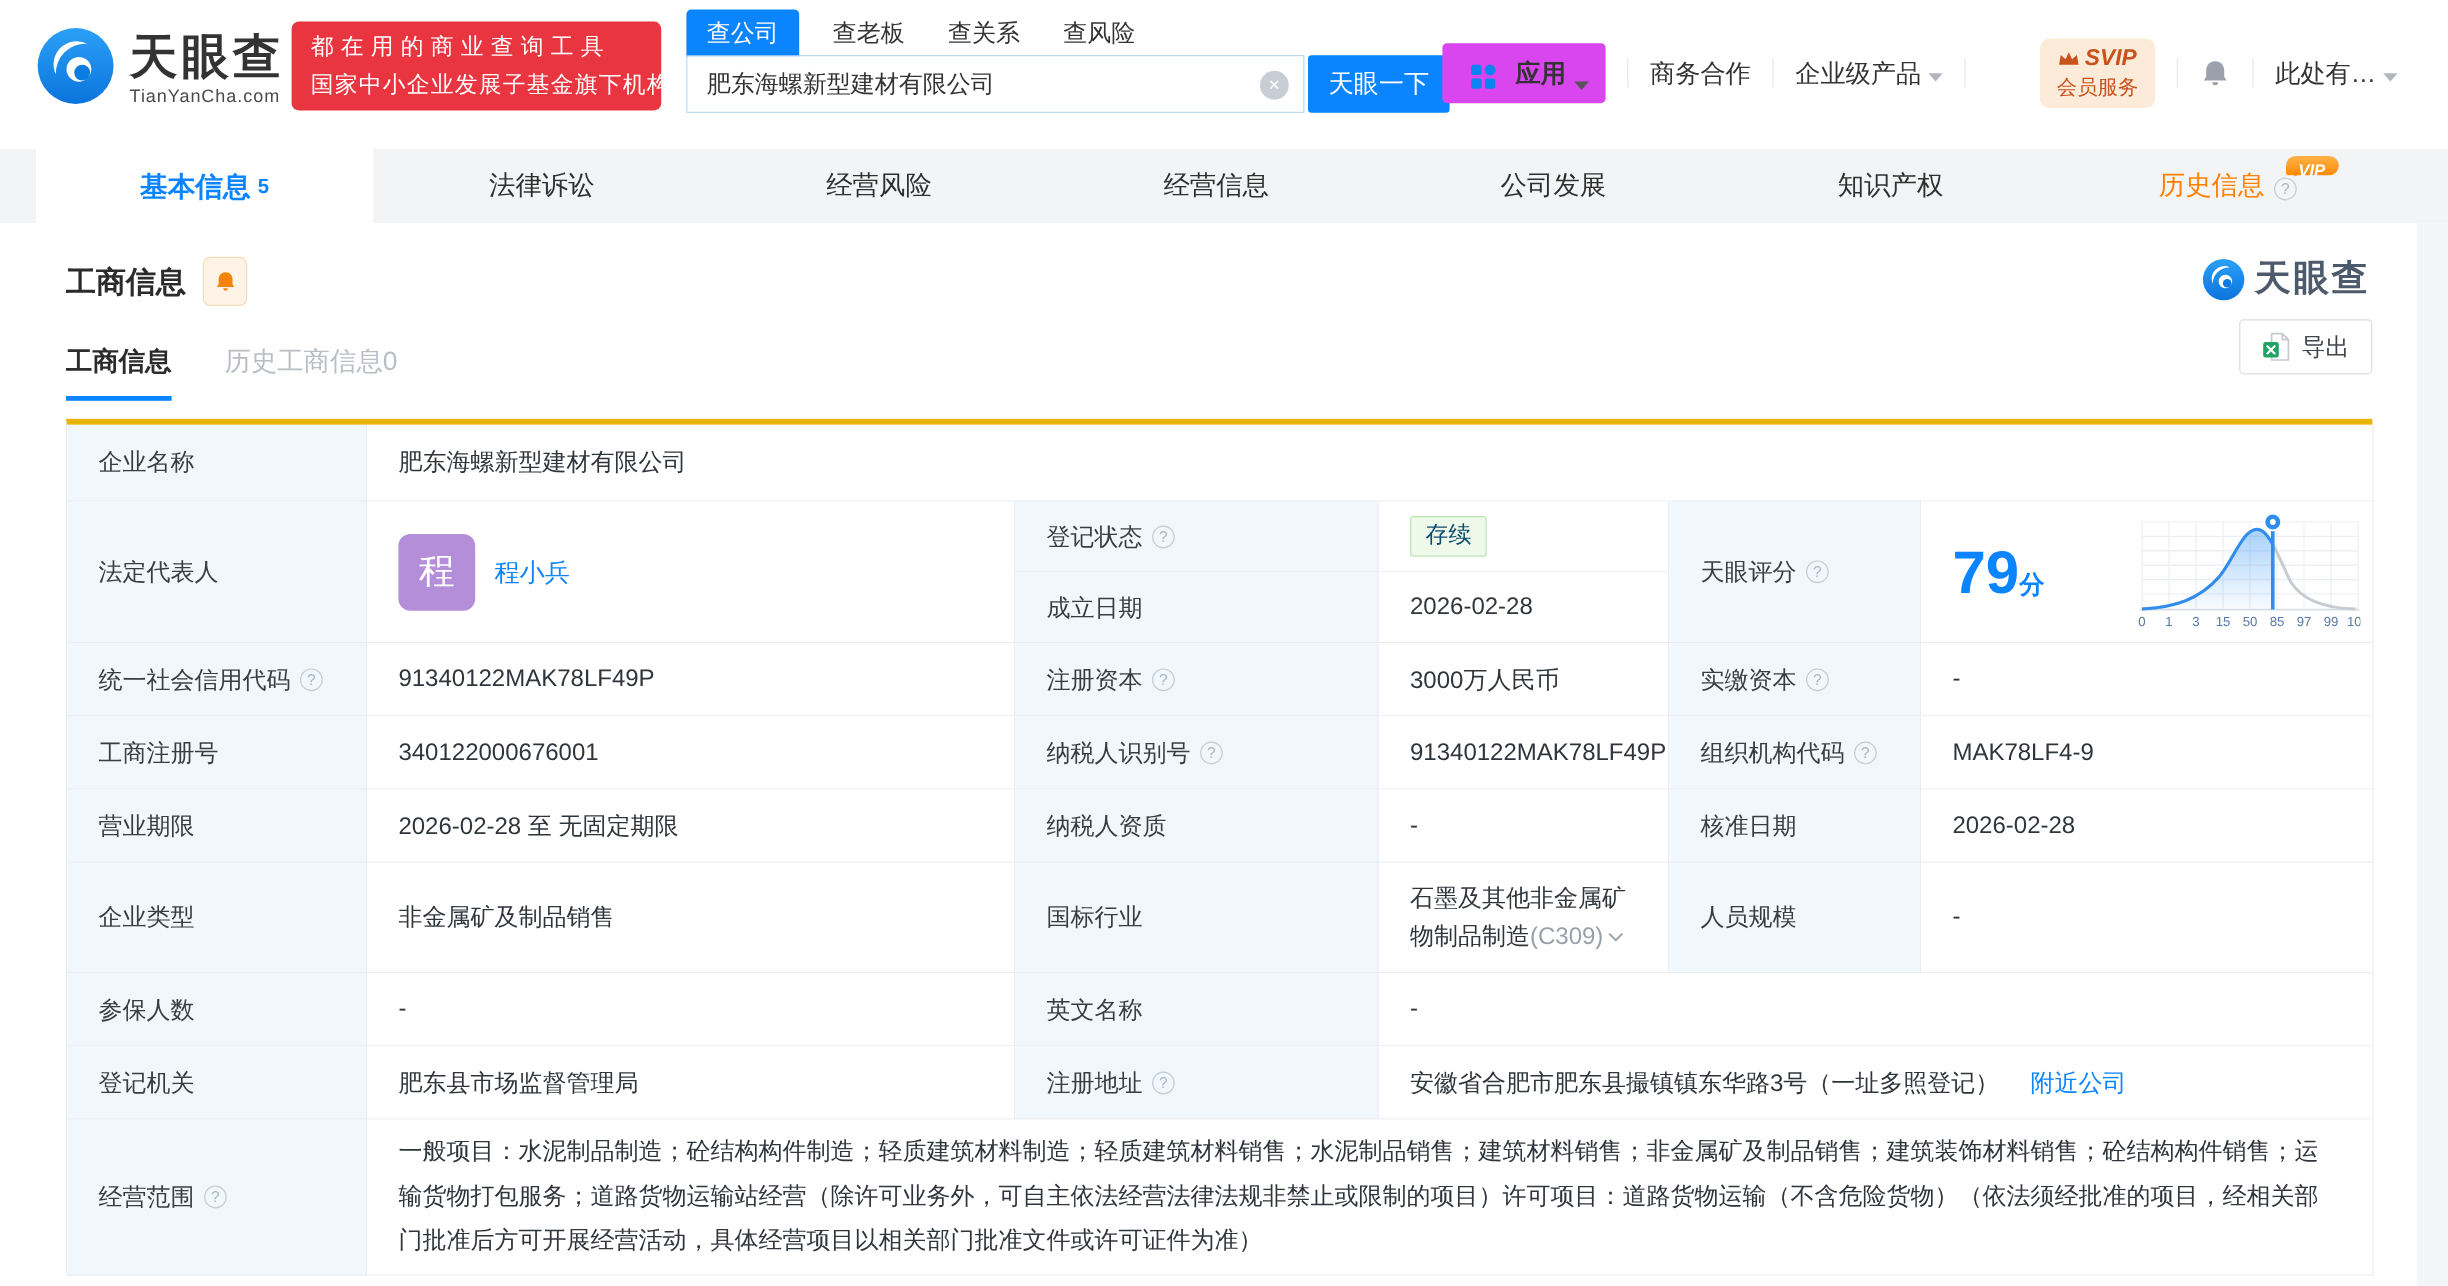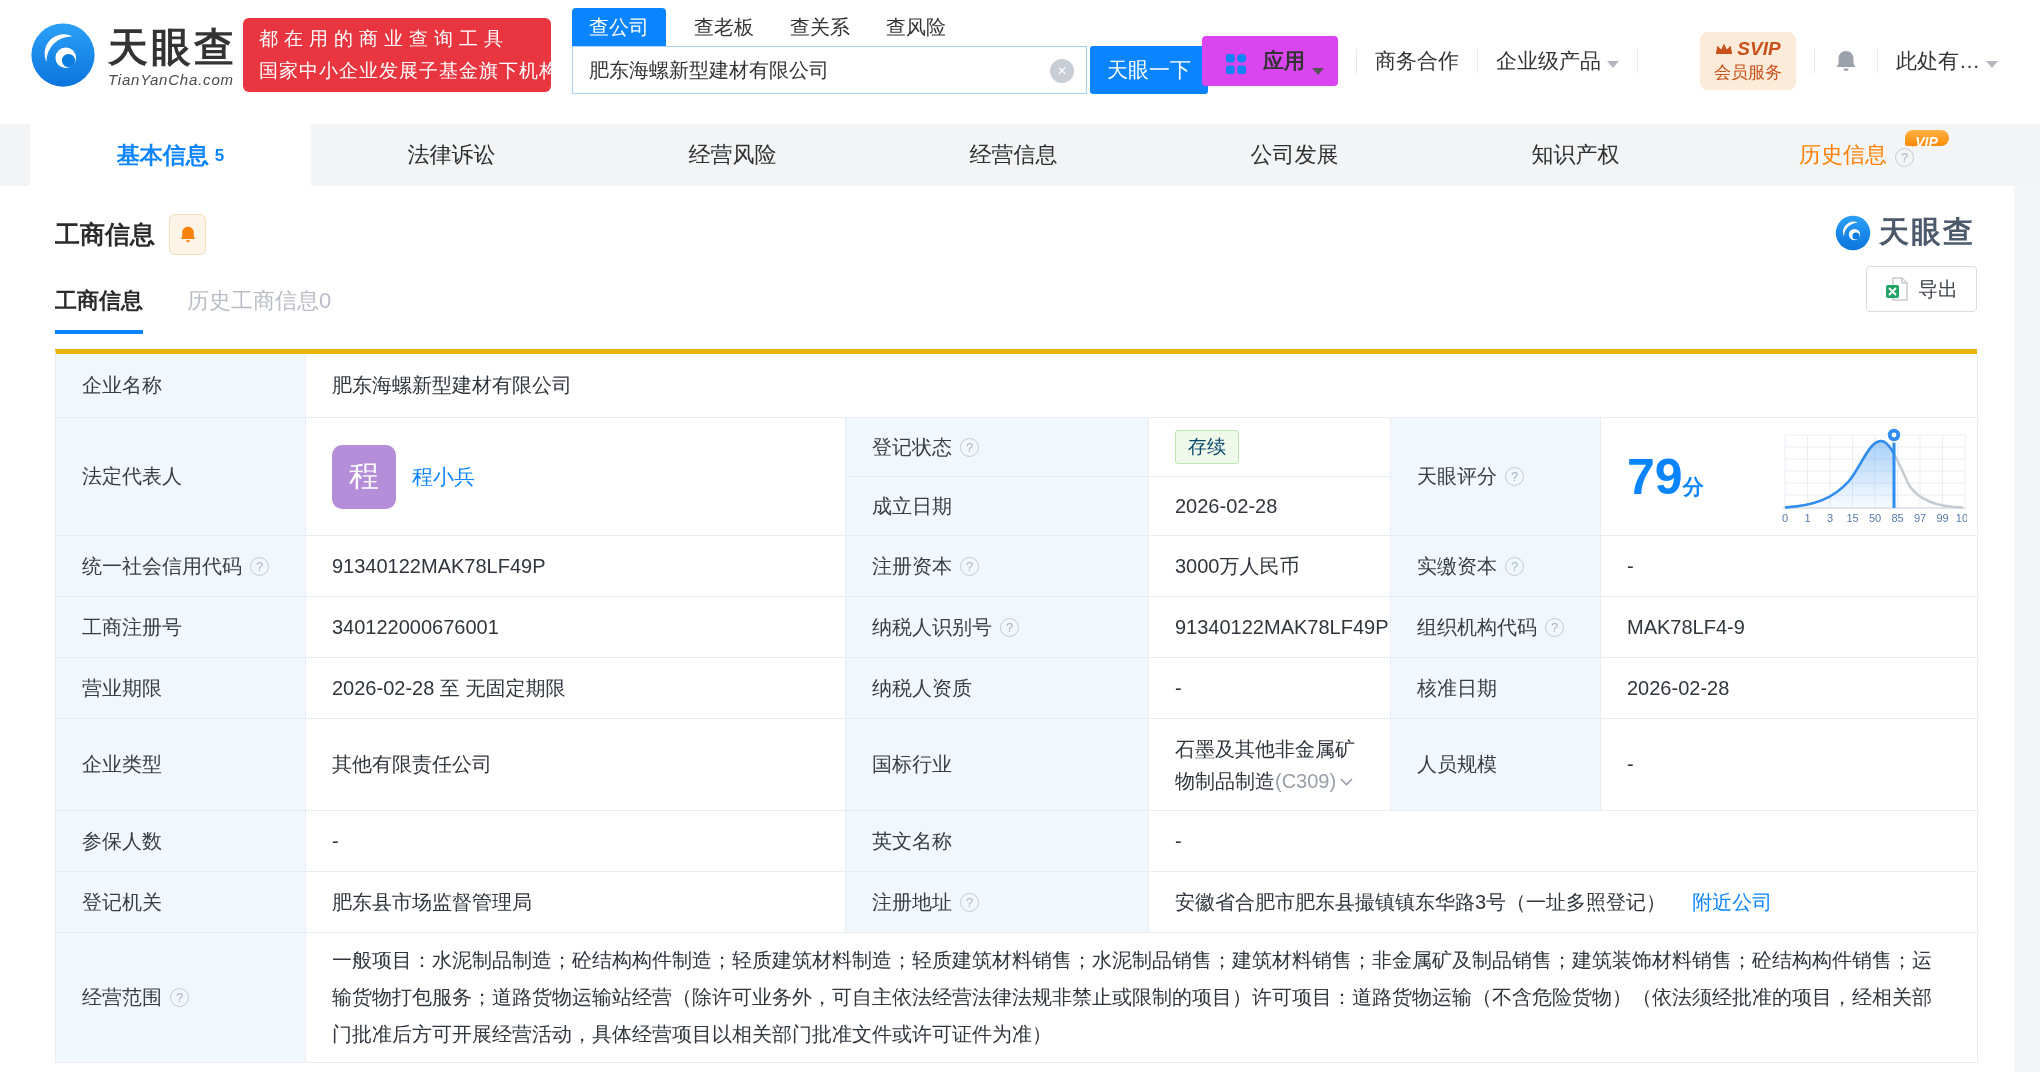--- a/index.html
+++ b/index.html
@@ -4,21 +4,21 @@
 <style>
   * { margin:0; padding:0; box-sizing:border-box; }
   html,body { width:2040px; height:1072px; }
   body { position:relative; background:#fff; font-family:"Liberation Sans","DejaVu Sans",sans-serif; color:#333; overflow:hidden; }
 
   
   .header { position:absolute; left:0; top:0; width:2040px; height:124px; background:#fff; }
   .logo { position:absolute; left:30px; top:22px; display:flex; align-items:center; }
   .logo-text { margin-left:12px; }
   .brand { font-size:40px; font-weight:bold; color:#333; letter-spacing:3px; line-height:44px; }
-  .brand-domain { font-size:15px; color:#4a4a4a; letter-spacing:.8px; line-height:18px; margin-top:2px;font-style:italic; }
+  .brand-domain { font-size:15px; color:#4a4a4a; letter-spacing:.8px; line-height:18px; margin-top:2px; }
   .promo { position:absolute; left:243px; top:18px; width:308px; height:74px; background:#e8353f; border-radius:6px; color:#fff; display:flex; flex-direction:column; justify-content:center; padding:0 16px; }
   .promo-l1 { font-size:19px; letter-spacing:6px; white-space:nowrap; }
   .promo-l2 { font-size:19px; letter-spacing:1px; margin-top:6px; white-space:nowrap; }
 
   .search-area { position:absolute; left:572px; top:8px; }
   .search-tabs { display:flex; align-items:flex-start; height:38px; }
   .stab { font-size:20px; color:#333; margin-right:36px; padding:6px 0; cursor:pointer; }
   .stab.on { background:#0a84ff; color:#fff; padding:6px 17px; border-radius:4px 4px 0 0; margin-right:28px; }
   .search-row { display:flex; }
   .input-wrap { position:relative; width:515px; height:48px; border:1px solid #a8d2f4; background:#fff; }
@@ -352,21 +352,21 @@
       <div class="cell lbl w-l1 h61">营业期限</div>
       <div class="cell val w-v1 h61">2026-02-28 至 无固定期限</div>
       <div class="cell lbl w-l2 h61">纳税人资质</div>
       <div class="cell val w-v2 h61">-</div>
       <div class="cell lbl w-l3 h61">核准日期</div>
       <div class="cell val w-v3 h61">2026-02-28</div>
     </div>
 
     <div class="trow">
       <div class="cell lbl w-l1 h92">企业类型</div>
-      <div class="cell val w-v1 h92">其他有限责任公司</div>
+      <div class="cell val w-v1 h92">非金属矿及制品销售</div>
       <div class="cell lbl w-l2 h92">国标行业</div>
       <div class="cell val w-v2 h92">
         <div class="ind-val"><span>石墨及其他非金属矿物制品制造</span><span class="gray">(C309)</span><span class="chev"><svg width="13" height="8" viewBox="0 0 13 8">
                 <path d="M1,1 L6.5,6.5 L12,1" fill="none" stroke="#9aa0a8" stroke-width="1.6"></path>
               </svg></span></div>
       </div>
       <div class="cell lbl w-l3 h92">人员规模</div>
       <div class="cell val w-v3 h92">-</div>
     </div>
 

